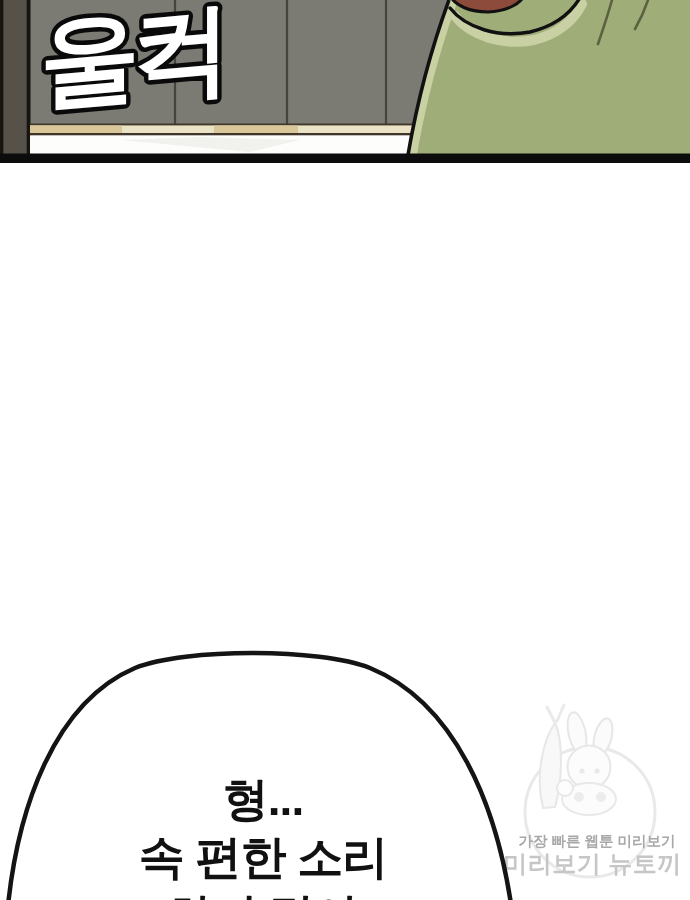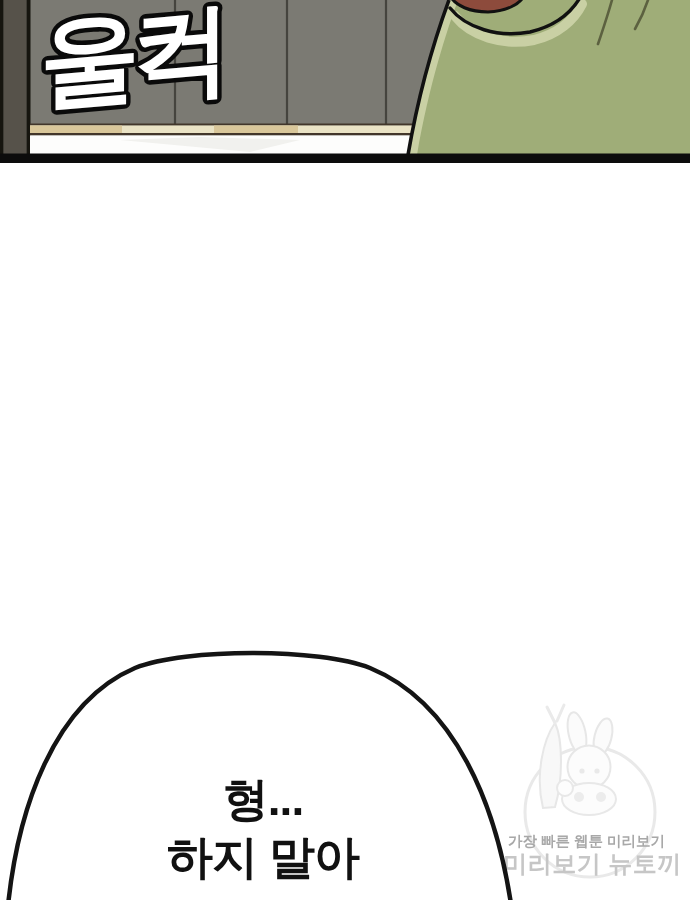--- a/index.html
+++ b/index.html
@@ -9,21 +9,21 @@
   }
   .panel-svg{position:absolute;left:0;top:0;display:block;}
   .bubble-svg{position:absolute;left:0;top:640px;display:block;}
   .bubble-text{
     position:absolute;left:38px;top:770px;width:450px;
     text-align:center;color:#111111;font-size:46px;line-height:58px;
     font-weight:600;letter-spacing:-1px;white-space:nowrap;
   }
   .watermark-svg{position:absolute;left:505px;top:695px;display:block;}
   .wm-tagline{
-    position:absolute;left:508px;top:832px;width:178px;
+    position:absolute;left:508px;top:832px;width:178px;text-align:center;
     font-size:14.5px;font-weight:600;color:#a8a8a8;letter-spacing:0px;white-space:nowrap;
   }
   .wm-brand{
     position:absolute;left:495px;top:848px;width:195px;text-align:center;
     font-size:24px;font-weight:700;color:#c6c6c6;letter-spacing:0.5px;white-space:nowrap;
   }
 </style>
 </head>
 <body>
 
@@ -87,16 +87,17 @@
 
   <div class="wm-tagline">가장 빠른 웹툰 미리보기</div>
   <div class="wm-brand">미리보기 뉴토끼</div>
 
   <svg class="bubble-svg" width="530" height="260" viewBox="0 640 530 260">
     <path d="M 5 945 C 12 800 60 700 135 668 C 185 648 320 648 370 668 C 448 700 502 795 516 945 Z" stroke-width="4.5" stroke="#141414" fill="#ffffff"></path>
   </svg>
 
   <div class="bubble-text">
     <div>형...</div>
+    <div>속 편한 소리</div>
     <div>하지 말아</div>
   </div>
 
 </div>
 
 </body></html>

